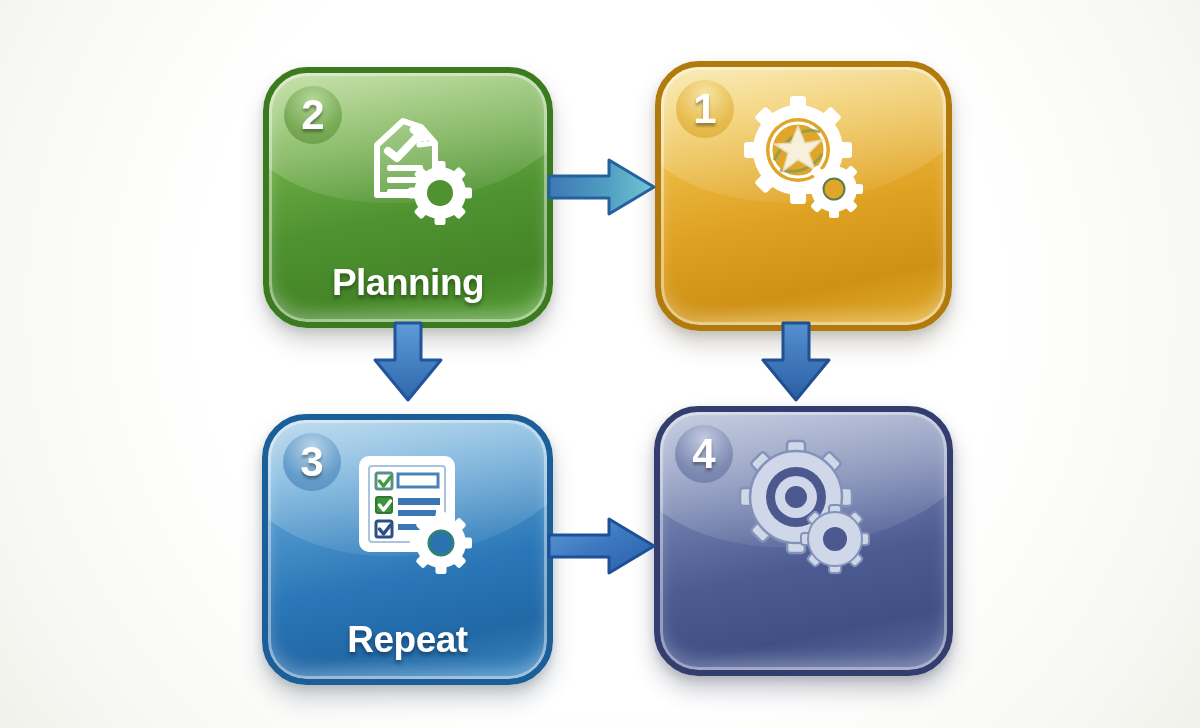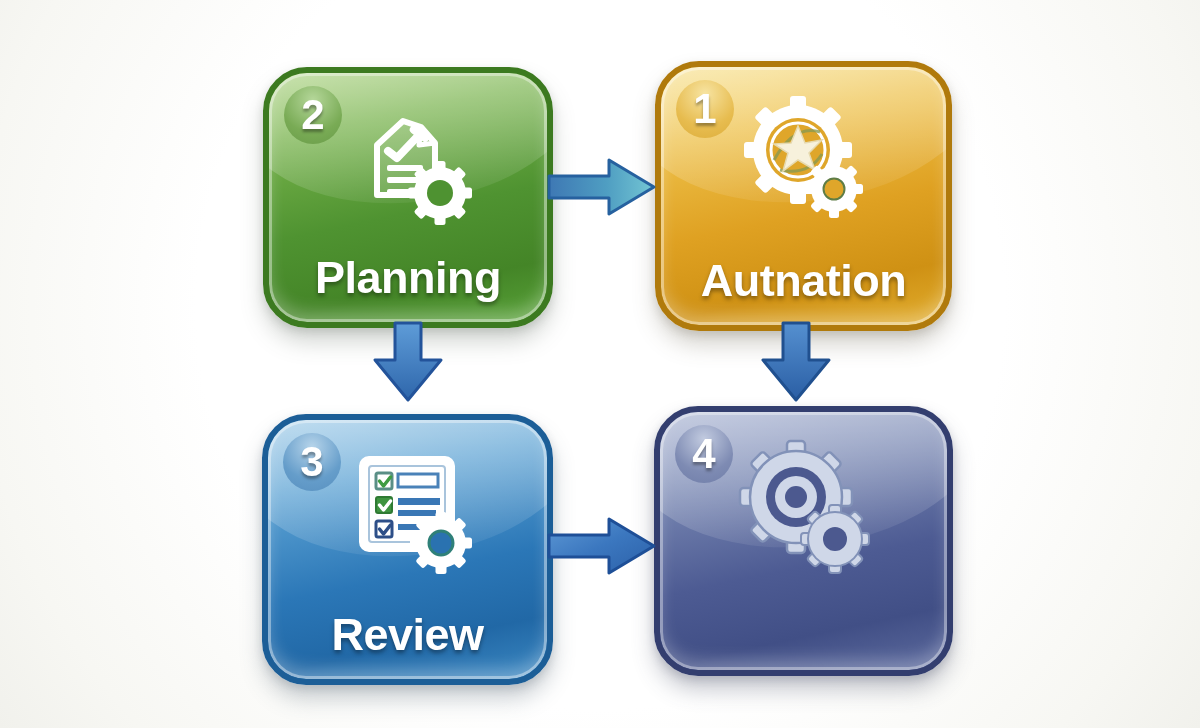--- a/index.html
+++ b/index.html
@@ -74,21 +74,21 @@
     position:absolute;
     top:26px;left:0;right:0;
     display:flex;justify-content:center;
     z-index:2;
   }
   .tile-label{
     position:absolute;
     bottom:18px;left:0;right:0;
     text-align:center;
     color:#fff;
-    font-size:45px;font-weight:bold;
+    font-size:37px;font-weight:bold;
     letter-spacing:-0.5px;
     text-shadow:0 3px 4px rgba(0,0,0,.38);
     z-index:3;
   }
   
   .arrow{position:absolute;z-index:1;}
   
   #node-planning  {left:263px;top:67px; width:278px;height:249px;}
   #node-automation{left:655px;top:61px; width:285px;height:258px;}
   #node-review    {left:262px;top:414px;width:279px;height:259px;}
@@ -172,21 +172,20 @@
             <rect x="-5" y="-29" width="10" height="12" rx="2.5" transform="rotate(225)"></rect>
             <rect x="-5" y="-29" width="10" height="12" rx="2.5" transform="rotate(270)"></rect>
             <rect x="-5" y="-29" width="10" height="12" rx="2.5" transform="rotate(315)"></rect>
           </g>
           <circle r="23" fill="#ffffff"></circle>
           <circle r="10.5" fill="#dfa62a"></circle>
           <circle r="10.5" fill="none" stroke="#5f7d46" stroke-width="2"></circle>
         </g>
       </svg>
     </div>
-    <div class="tile-label">Autnation</div>
   </div>
 
   <div class="tile tile-blue" id="node-review">
     <span class="badge badge-blue">3</span>
     <div class="icon-wrap">
       <svg width="134" height="132" viewBox="0 0 134 132" aria-hidden="true">
 
         <rect x="22" y="14" width="88" height="88" rx="6" fill="#ffffff" stroke="#ffffff" stroke-width="8"></rect>
         <rect x="28" y="20" width="76" height="76" rx="3" fill="none" stroke="#a9c4dc" stroke-width="2"></rect>
 
@@ -214,21 +213,21 @@
             <rect x="-5.5" y="-31" width="11" height="13" rx="2.5" transform="rotate(225)"></rect>
             <rect x="-5.5" y="-31" width="11" height="13" rx="2.5" transform="rotate(270)"></rect>
             <rect x="-5.5" y="-31" width="11" height="13" rx="2.5" transform="rotate(315)"></rect>
           </g>
           <circle r="25" fill="#ffffff"></circle>
           <circle r="12" fill="#2a72b0"></circle>
           <circle r="12" fill="none" stroke="#2f8078" stroke-width="3"></circle>
         </g>
       </svg>
     </div>
-    <div class="tile-label">Review</div>
+    <div class="tile-label">Repeat</div>
   </div>
 
   <div class="tile tile-slate" id="node-repeat">
     <span class="badge badge-slate">4</span>
     <div class="icon-wrap">
       <svg width="142" height="136" viewBox="0 0 142 136" aria-hidden="true">
 
         <g transform="translate(63,59)">
           <g fill="#cfd7e8" stroke="#8292b8" stroke-width="2.5">
             <rect x="-9" y="-56" width="18" height="18" rx="3.5"></rect>

